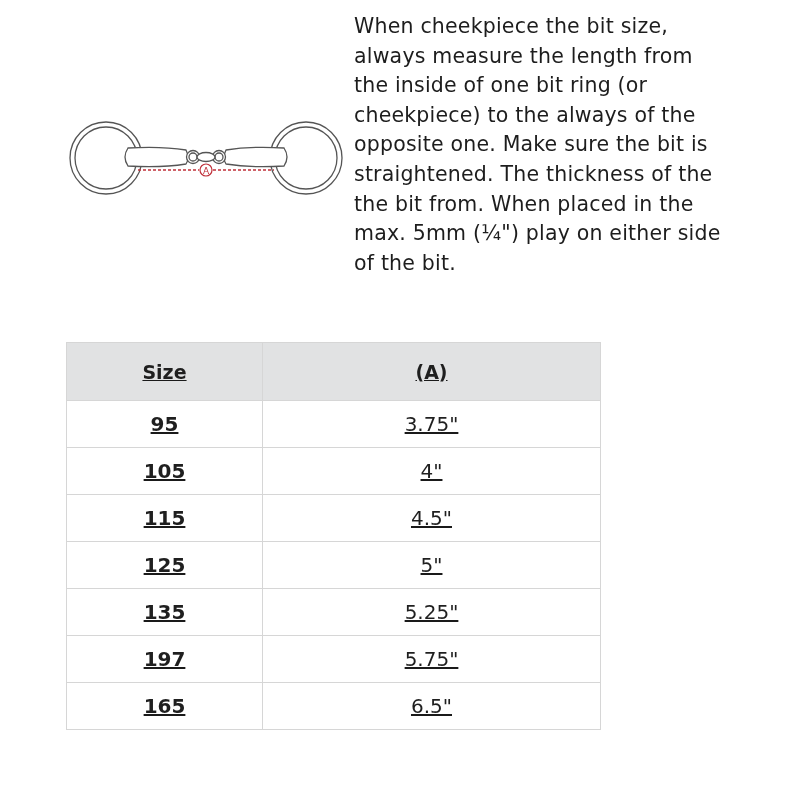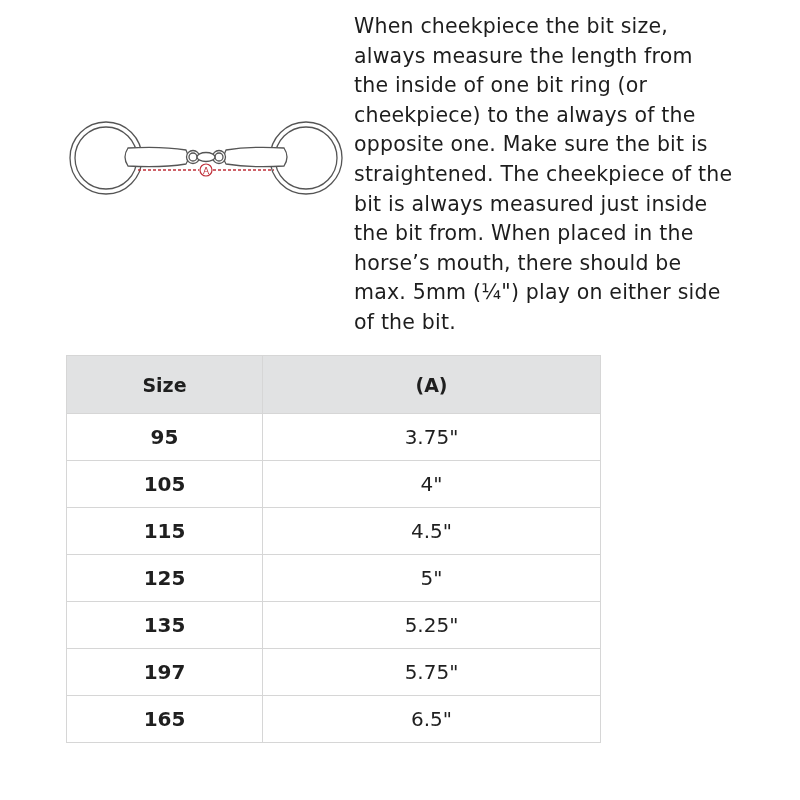--- a/index.html
+++ b/index.html
@@ -1,20 +1,20 @@
 <!DOCTYPE html>
 <html><head>
 <meta charset="utf-8">
 <style>
   html, body { margin:0; padding:0; background:#ffffff; }
   body { width:800px; height:800px; position:relative; overflow:hidden; font-family:"DejaVu Sans", sans-serif; color:#1a1a1a; }
   .diagram { position:absolute; left:66px; top:108px; width:280px; height:100px; }
   .desc { position:absolute; left:354px; top:12px; width:400px; font-size:20.5px; line-height:29.6px; letter-spacing:0.2px; color:#1d1d1d; }
   .desc span { display:block; white-space:nowrap; }
-  table.sizes { position:absolute; left:66px; top:355px; width:535px; border-collapse:collapse; table-layout:fixed; }
+  table.sizes { position:absolute; left:66px; top:342px; width:535px; border-collapse:collapse; table-layout:fixed;text-decoration:underline; }
   table.sizes th, table.sizes td { border:1.5px solid #d6d6d6; text-align:center; padding:0; }
   table.sizes th { background:#e1e2e3; height:57px; font-size:19px; font-weight:bold; color:#1f1f1f; }
   table.sizes td { height:46px; font-size:20px; color:#1f1f1f; }
   table.sizes td.size { font-weight:bold;margin-top:32px; }
   col.c1 { width:196px; }
 </style>
 </head>
 <body>
 
 <div class="diagram">
@@ -47,24 +47,22 @@
     <text x="140" y="65.5" text-anchor="middle" font-size="9" fill="#c0303a" font-family="DejaVu Sans, sans-serif">A</text>
   </svg>
 </div>
 
 <div class="desc">
   <span>When cheekpiece the bit size,</span>
   <span>always measure the length from</span>
   <span>the inside of one bit ring (or</span>
   <span>cheekpiece) to the always of the</span>
   <span>opposite one. Make sure the bit is</span>
-  <span>straightened. The cheekpiece of the</span>
-  <span>bit is always measured just inside</span>
+  <span>straightened. The thickness of the</span>
   <span>the bit from. When placed in the</span>
-  <span>horse’s mouth, there should be</span>
   <span>max. 5mm (¼") play on either side</span>
   <span>of the bit.</span>
 </div>
 
 <table class="sizes">
   <colgroup>
       <col class="c1">
       <col>
     </colgroup>
   <thead>

